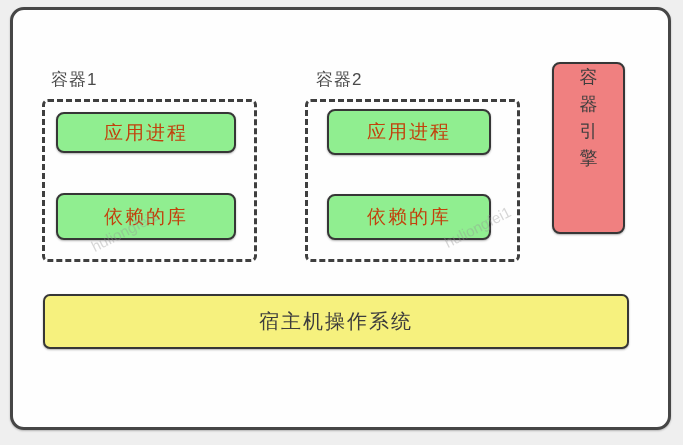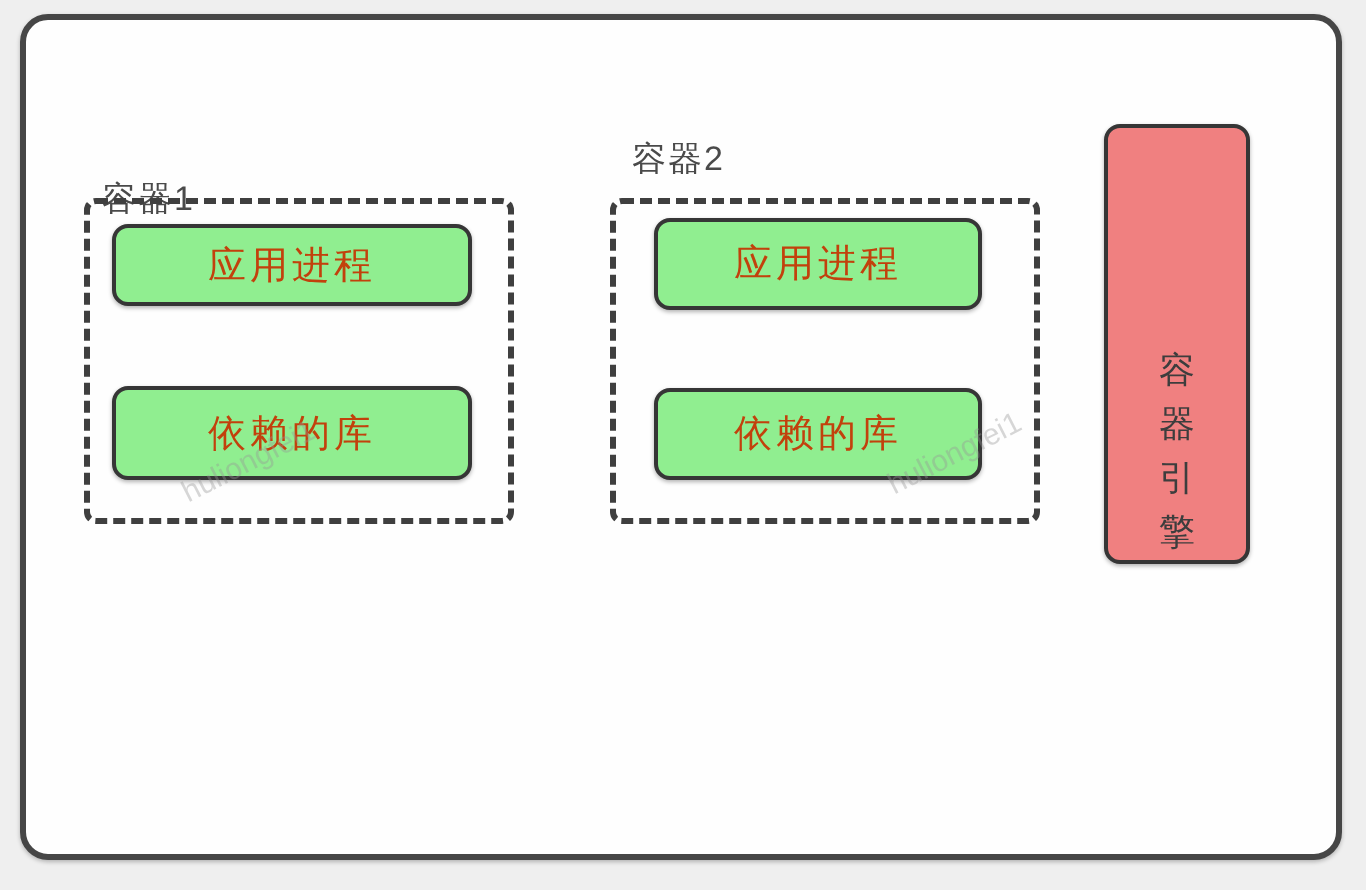--- a/index.html
+++ b/index.html
@@ -25,21 +25,21 @@
     border-radius: 14px;
     box-shadow: 0 1px 2px rgba(0,0,0,0.25);
     box-sizing: border-box;
   }
 
   .container-label {
     font-size: 17px;
     color: #4a4a4a;
     letter-spacing: 1px;
   }
-  .lbl-1 { left: 51px; top: 68px; margin-top: 20px; }
+  .lbl-1 { left: 51px; top: 68px; }
   .lbl-2 { left: 316px; top: 68px; }
 
   .dashed-box {
     border: 3px dashed #3f3f3f;
     border-radius: 6px;
     box-sizing: border-box;
     background: transparent;
   }
   .dashed-1 { left: 42px; top: 99px;  width: 215px; height: 163px; }
   .dashed-2 { left: 305px; top: 99px; width: 215px; height: 163px; }
@@ -57,27 +57,27 @@
     letter-spacing: 2px;
     box-shadow: 0 1px 2px rgba(0,0,0,0.3);
   }
   .app-1 { left: 56px;  top: 112px; width: 180px; height: 41px; }
   .lib-1 { left: 56px;  top: 193px; width: 180px; height: 47px; }
   .app-2 { left: 327px; top: 109px; width: 164px; height: 46px; }
   .lib-2 { left: 327px; top: 194px; width: 164px; height: 46px; }
 
   .engine-box {
     left: 552px; top: 62px;
-    width: 73px; height: 220px;
+    width: 73px; height: 172px;
     background: #F08080;
     border: 2.5px solid #363636;
     border-radius: 8px;
     box-sizing: border-box;
     display: flex;
-    align-items: flex-end;
+    align-items: flex-start;
     justify-content: center;
     box-shadow: 0 1px 2px rgba(0,0,0,0.3);
   }
   .engine-text {
     width: 20px;
     word-break: break-all;
     line-height: 27px;
     font-size: 18px;
     color: #3d3d3d;
     text-align: center;
@@ -141,17 +141,20 @@
     <span>应用进程</span>
   </div>
   <div class="abs green-box lib-2">
     <span>依赖的库</span>
   </div>
 
   <div class="abs engine-box">
     <div class="engine-text">容器引擎</div>
   </div>
 
+  <div class="abs layer-bar os-bar">
+    <span>宿主机操作系统</span>
+  </div>
 
   <div class="abs wm-diagonal wm-d1">huliongfei1</div>
   <div class="abs wm-diagonal wm-d2">huliongfei1</div>
 
 </div>
 
 </body></html>

